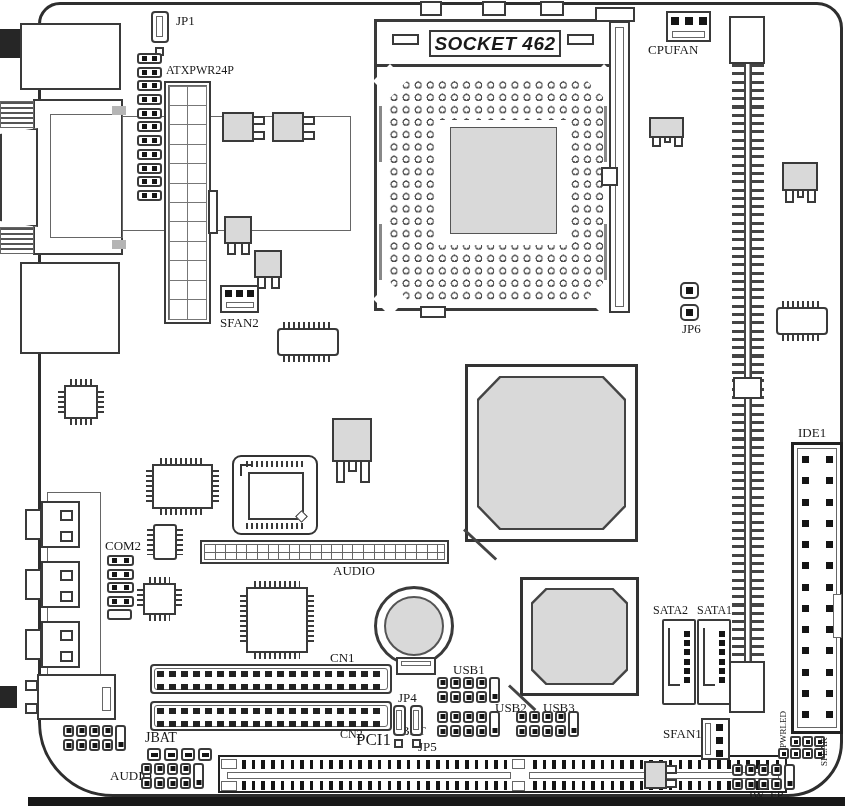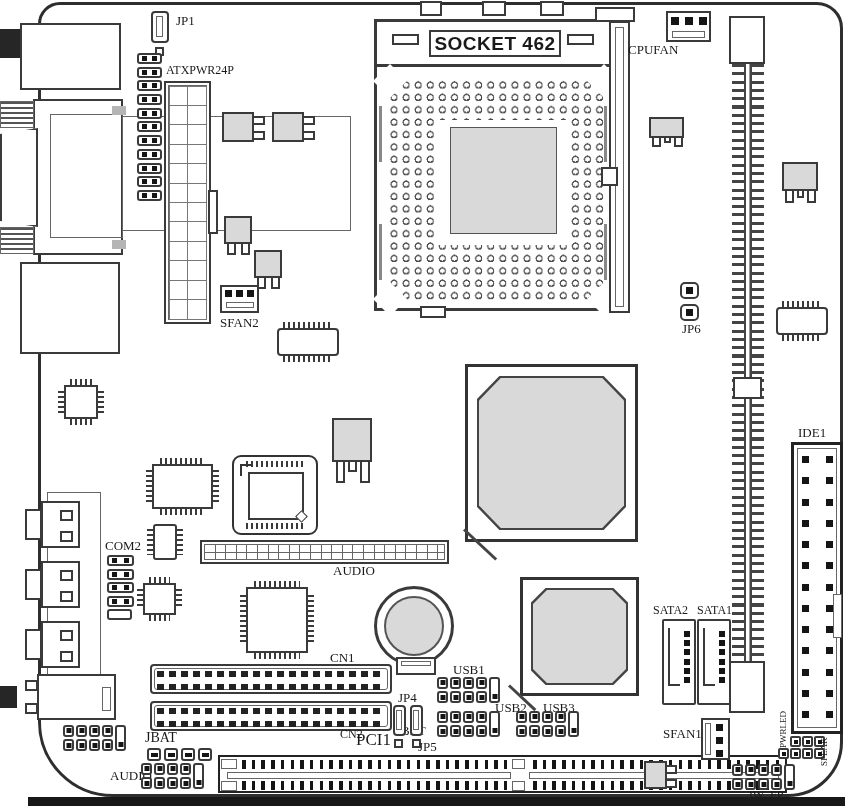--- a/index.html
+++ b/index.html
@@ -1,20 +1,20 @@
 <!DOCTYPE html>
 <html style="--ln: #3a3a3a; --gy: #d9d9d9; --bg: #ffffff; --tx: #1a1a1a;"><head>
 <meta charset="utf-8">
 <style>
   html,body{margin:0;padding:0;background:#fff;}
   .canvas{position:relative;width:845px;height:806px;background:var(--bg,#fff);overflow:hidden;
           font-family:"Liberation Serif",serif;color:var(--tx,#1a1a1a);}
   .abs{position:absolute;box-sizing:border-box;}
   .b1{border:1px solid #666;}
-  .b2{border:2px solid var(--ln,#3a3a3a);}
+  .b2{border:2px solid var(--ln,#3a3a3a);font-style:italic;}
   .b3{border:3px solid #2e2e2e;}
   .bgw{background:#fff;}
   .gray{background:var(--gy,#d9d9d9);}
   .lbl{position:absolute;font-size:13px;white-space:nowrap;line-height:1.1;}
   .vlbl{position:absolute;font-size:9px;white-space:nowrap;writing-mode:vertical-rl;transform:rotate(180deg);line-height:1;}
   
   .jcol{display:flex;flex-direction:column;justify-content:space-between;}
   .jrow{height:11px;border:2px solid var(--ln);border-radius:3px;background:#fff;display:flex;justify-content:space-between;align-items:center;padding:0 3px;box-sizing:border-box;}
   .jrow i{width:5px;height:5px;background:#151515;display:block;}
   
@@ -228,21 +228,21 @@
   <div class="abs b2 bgw" style="left:595px;top:7px;width:40px;height:15px;"></div>
   <div class="abs b2 bgw" style="left:609px;top:21px;width:21px;height:292px;"></div>
   <div class="abs b1" style="left:615px;top:27px;width:9px;height:280px;"></div>
   <div class="abs b2 bgw" style="left:601px;top:167px;width:17px;height:19px;"></div>
 
   <div class="abs b2 bgw" style="left:666px;top:11px;width:45px;height:31px;"></div>
   <div class="abs" style="left:671px;top:17px;width:8px;height:8px;background:#151515;"></div>
   <div class="abs" style="left:685px;top:17px;width:8px;height:8px;background:#151515;"></div>
   <div class="abs" style="left:699px;top:17px;width:8px;height:8px;background:#151515;"></div>
   <div class="abs b1" style="left:672px;top:31px;width:33px;height:7px;"></div>
-  <div class="lbl" style="left:628px;top:43px;">CPUFAN</div>
+  <div class="lbl" style="left:648px;top:43px;">CPUFAN</div>
 
   <div class="trz" style="left:649px;top:117px;width:35px;height:21px;"></div>
   <div class="leg" style="left:652px;top:136px;width:9px;height:11px;"></div>
   <div class="leg" style="left:664px;top:136px;width:7px;height:7px;"></div>
   <div class="leg" style="left:674px;top:136px;width:9px;height:11px;"></div>
   <div class="trz" style="left:782px;top:162px;width:36px;height:29px;"></div>
   <div class="leg" style="left:785px;top:189px;width:9px;height:14px;"></div>
   <div class="leg" style="left:797px;top:189px;width:7px;height:9px;"></div>
   <div class="leg" style="left:807px;top:189px;width:9px;height:14px;"></div>
 

